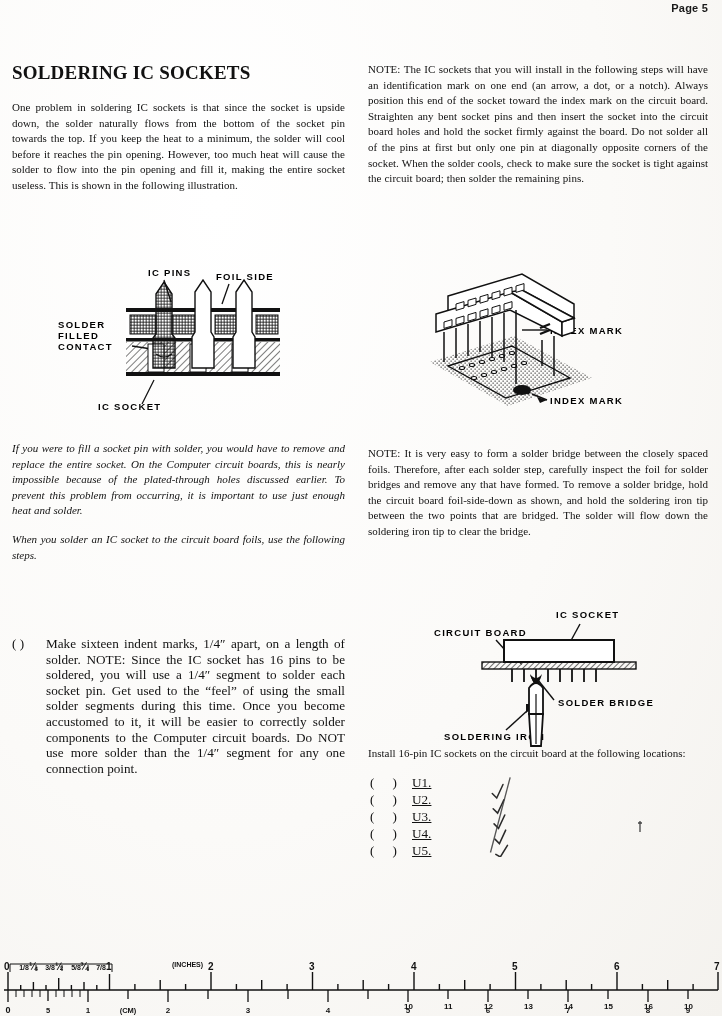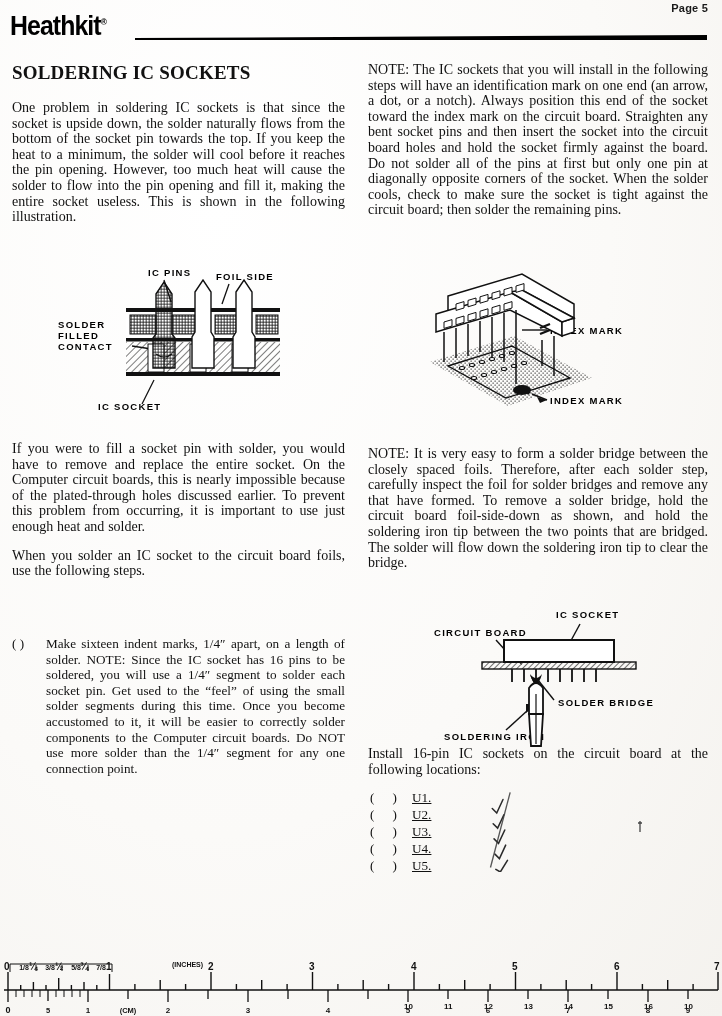--- a/index.html
+++ b/index.html
@@ -37,21 +37,21 @@
   .col-left{left:12px;}
   .col-right{left:368px;width:340px;}
 
   h2.sec{
     font-family:"Liberation Serif",serif;
     font-weight:700;font-size:19px;letter-spacing:.2px;
     margin:0 0 16px 0;
   }
   p.body{
     margin:0 0 13px 0;
-    font-size:14px;line-height:15.6px;
+    font-size:11px;line-height:15.6px;
     text-align:justify;
     -webkit-hyphens:none;hyphens:none;
     word-spacing:.3px;
   }
   p.tight{margin-bottom:0;}
 
   
   .step{
     display:flex;gap:0;margin:0 0 8px 0;
   }
@@ -84,24 +84,20 @@
   .ruler{position:absolute;left:0;bottom:0;width:722px;height:56px;}
   .rl-txt{font-family:"Liberation Sans",sans-serif;font-weight:700;fill:#111;}
 </style>
 </head>
 <body>
 
 <div class="page">
 
   <div class="pagenum">Page 5</div>
 
-  <div class="masthead">
-    <div class="logo"><span>Heathkit</span><sup>®</sup></div>
-    <div class="rule"></div>
-  </div>
 
   <div class="col col-left">
     <h2 class="sec">SOLDERING IC SOCKETS</h2>
     <p class="body">One problem in soldering IC sockets is that since the socket is upside down, the solder naturally flows from the bottom of the socket pin towards the top. If you keep the heat to a minimum, the solder will cool before it reaches the pin opening. However, too much heat will cause the solder to flow into the pin opening and fill it, making the entire socket useless. This is shown in the following illustration.</p>
   </div>
 
   <div class="fig" style="left:40px;top:258px;width:300px;height:160px;">
     <svg width="300" height="160" viewBox="0 0 300 160" xmlns="http://www.w3.org/2000/svg">
       <defs>
         <pattern id="crossh" width="3" height="3" patternUnits="userSpaceOnUse">
@@ -155,21 +151,21 @@
       <g>
         <path d="M155 34 L163 22 L171 34 L171 74 L174 79 L174 110 L152 110 L152 79 L155 74 Z" fill="#fff" stroke="#111" stroke-width="1.4"></path>
       </g>
 
       <g>
         <path d="M196 34 L204 22 L212 34 L212 74 L215 79 L215 110 L193 110 L193 79 L196 74 Z" fill="#fff" stroke="#111" stroke-width="1.4"></path>
       </g>
     </svg>
   </div>
 
-  <div class="col col-left" style="top:441px;">
+  <div class="col col-left" style="top:441px;font-style:italic;">
     <p class="body">If you were to fill a socket pin with solder, you would have to remove and replace the entire socket. On the Computer circuit boards, this is nearly impossible because of the plated-through holes discussed earlier. To prevent this problem from occurring, it is important to use just enough heat and solder.</p>
     <p class="body" style="">When you solder an IC socket to the circuit board foils, use the following steps.</p>
   </div>
 
   <div class="col col-left" style="top:636px;">
     <div class="step">
       <div class="box">(  )</div>
       <div class="txt">Make sixteen indent marks, 1/4″ apart, on a length of solder. NOTE: Since the IC socket has 16 pins to be soldered, you will use a 1/4″ segment to solder each socket pin. Get used to the “feel” of using the small solder segments during this time. Once you become accustomed to it, it will be easier to correctly solder components to the Computer circuit boards. Do NOT use more solder than the 1/4″ segment for any one connection point.</div>
     </div>
   </div>

